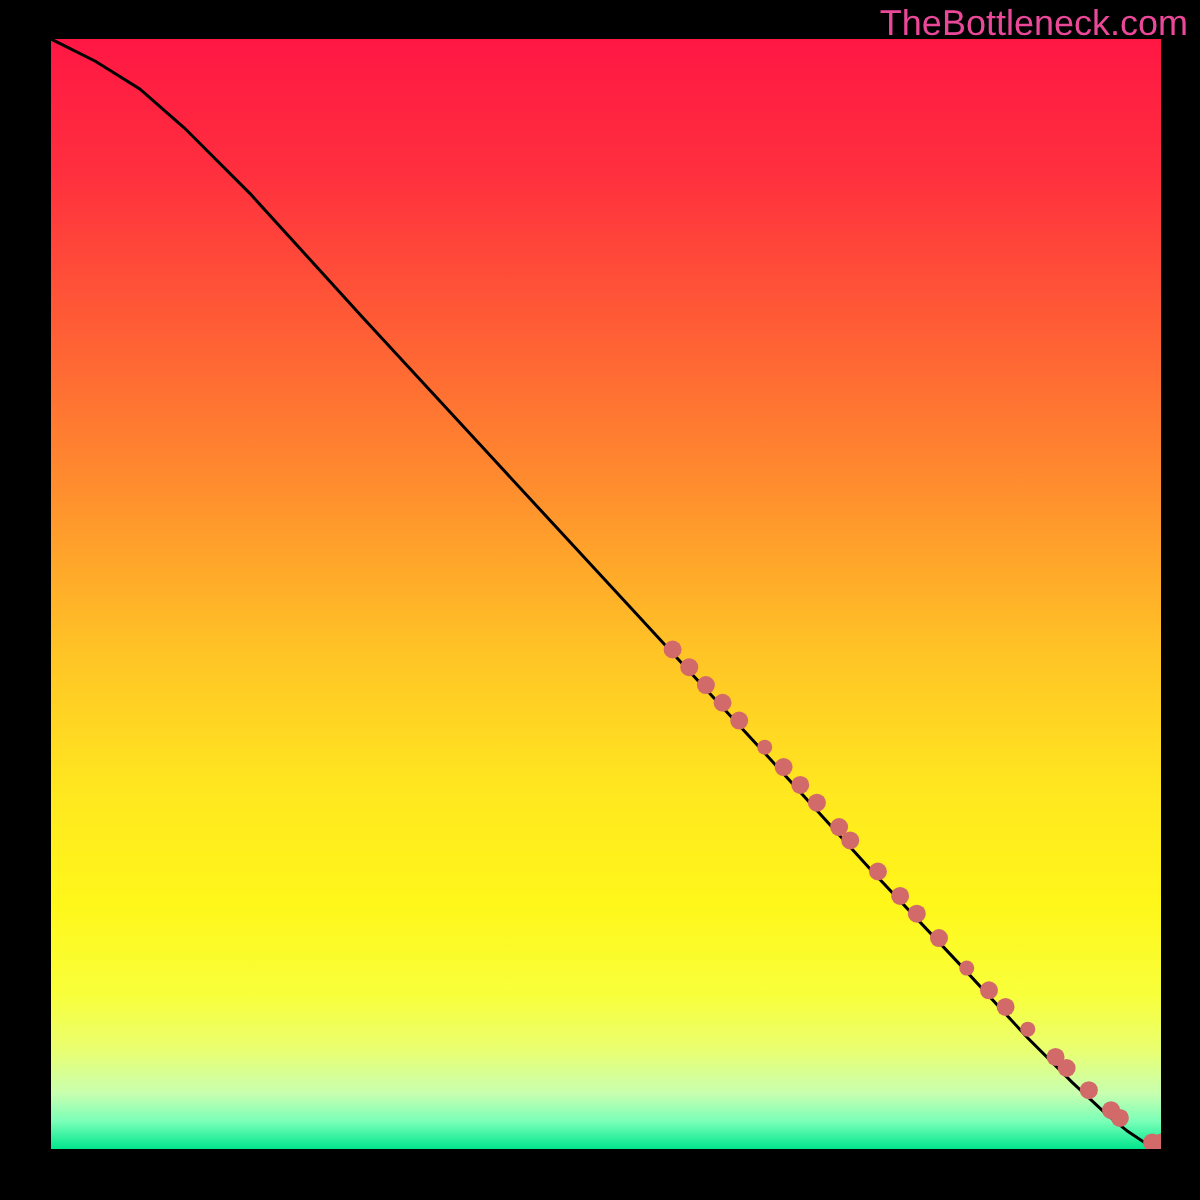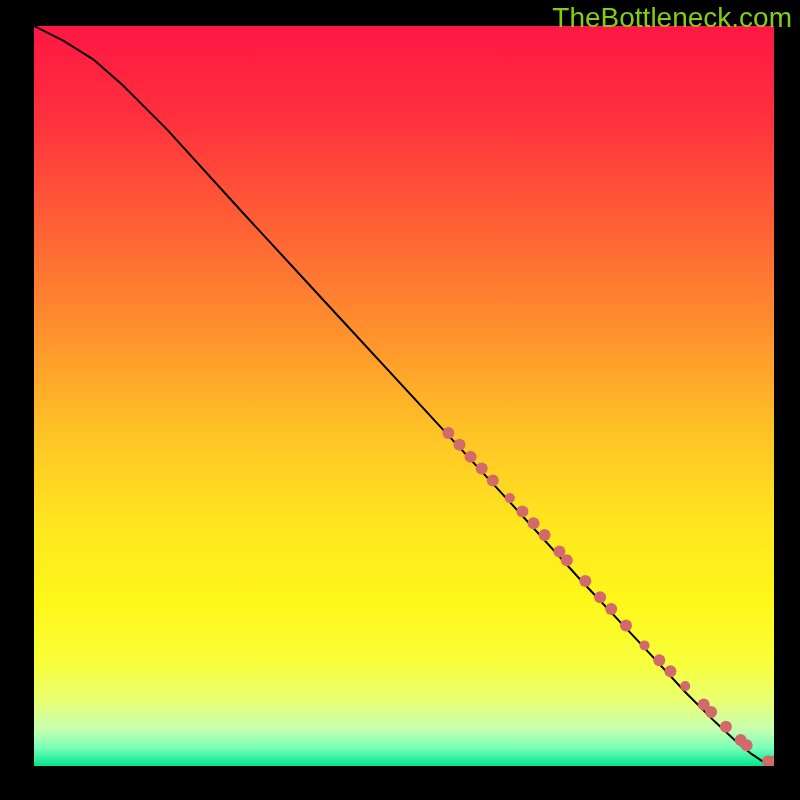--- a/index.html
+++ b/index.html
@@ -14,22 +14,22 @@
   .stage {
     position: relative;
     width: 800px;
     height: 800px;
     background: #000;
   }
   .watermark {
     position: absolute;
     top: 2px;
     right: 8px;
-    color: #84cc16;
-    font-size: 28px;
+    color: #ec4899;
+    font-size: 24px;
     font-weight: 400;
     letter-spacing: 0px;
     z-index: 50;
   }
   .plot {
     position: absolute;
     left: 34px;
     top: 26px;
     width: 740px;
     height: 740px;

